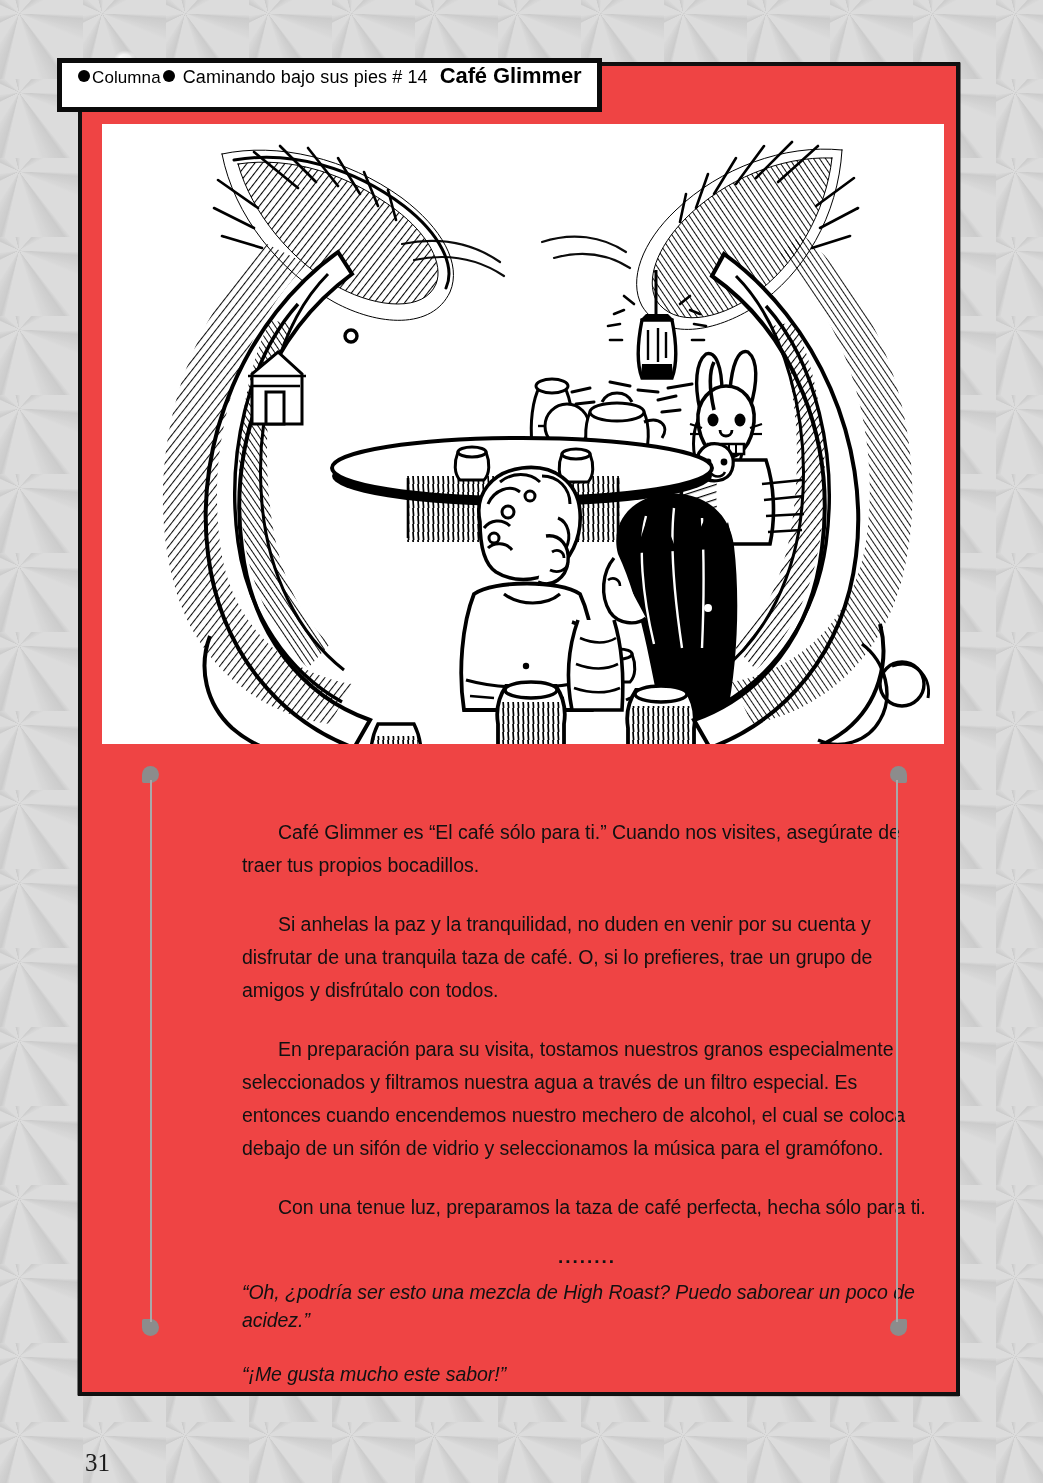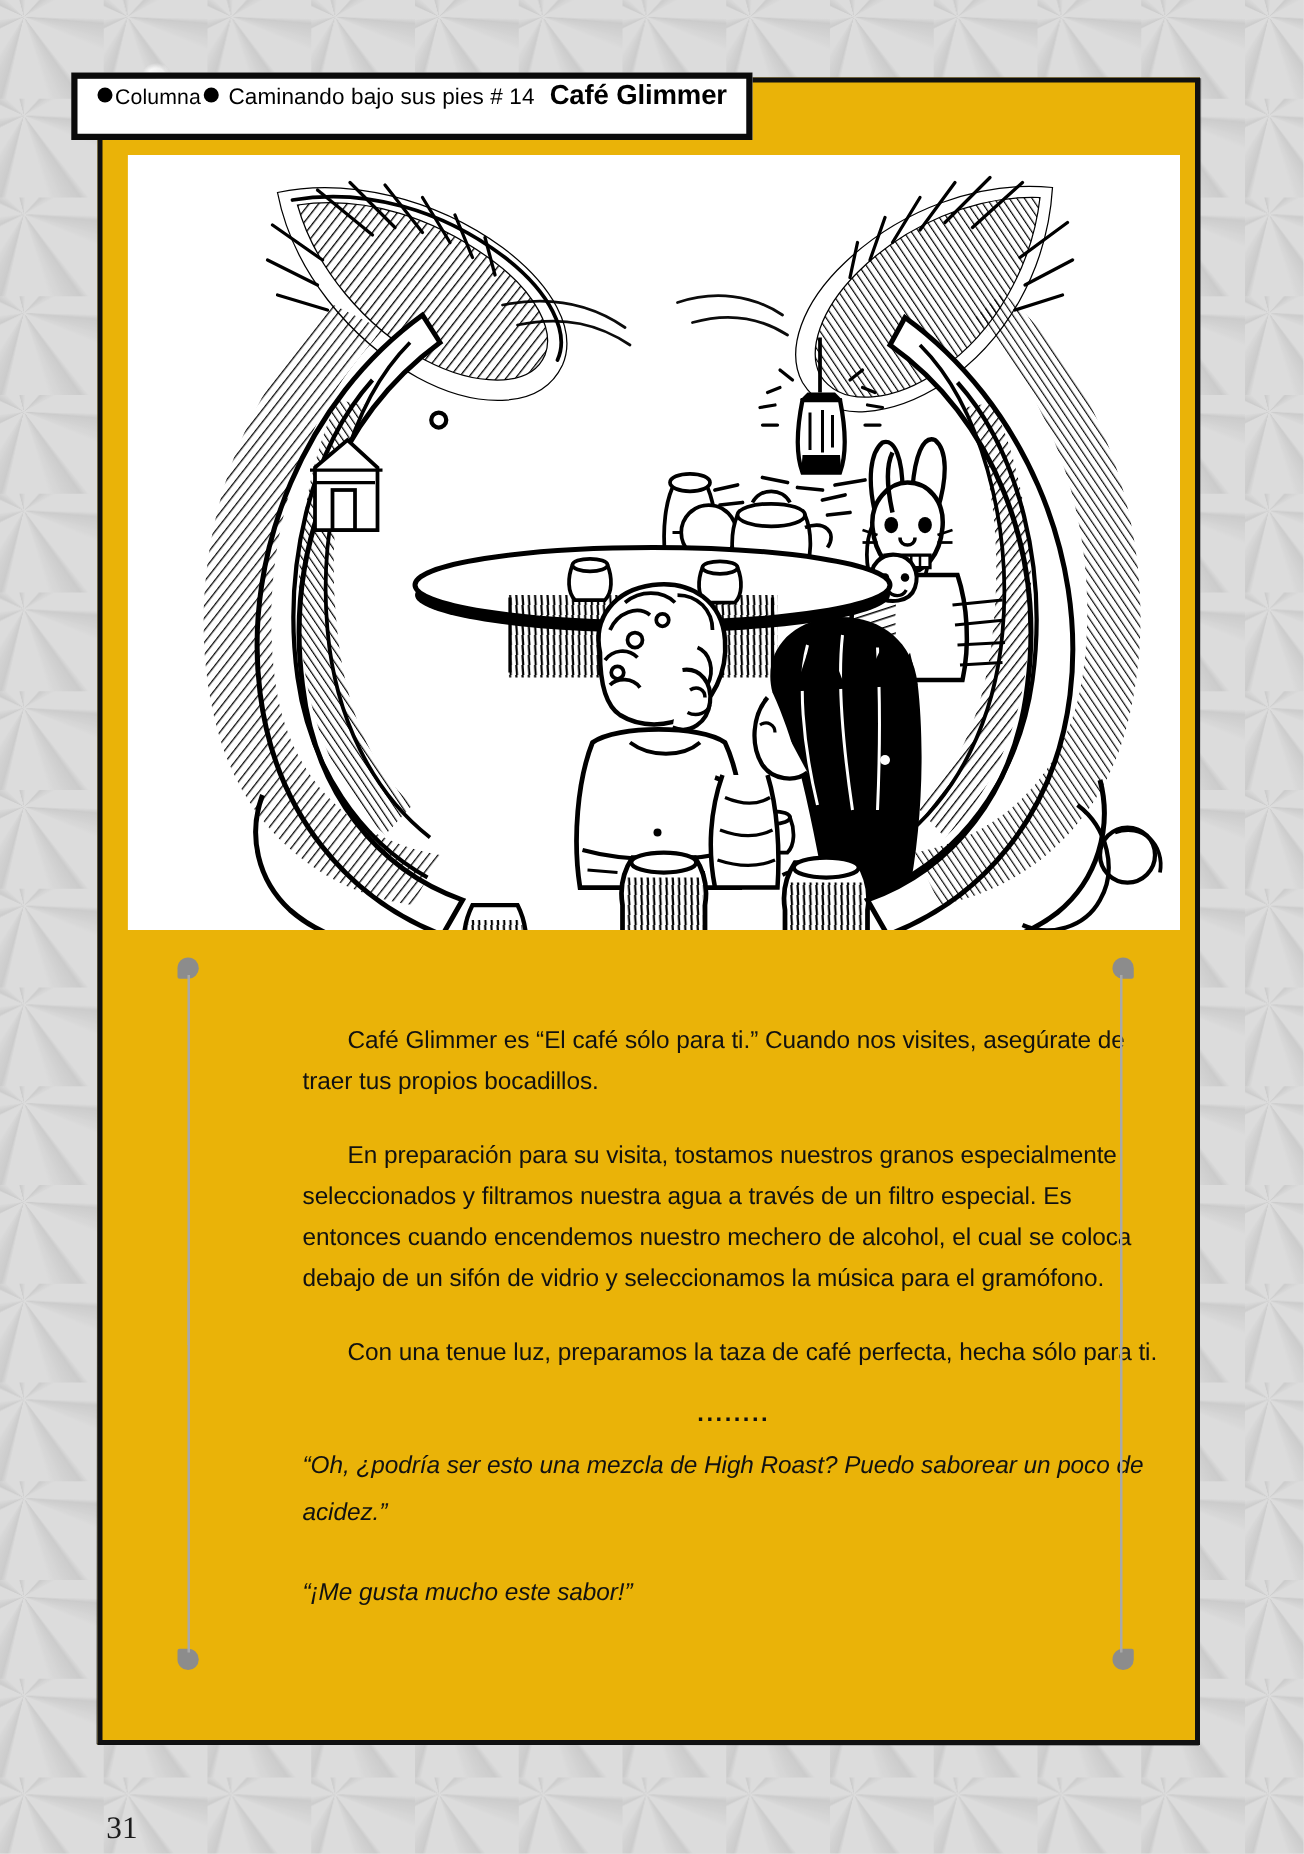--- a/index.html
+++ b/index.html
@@ -47,21 +47,21 @@
     opacity: .85;
   }
 
   
   .sheet {
     position: absolute;
     left: 78px;
     top: 62px;
     width: 882px;
     height: 1334px;
-    background: #eab308;
+    background: #ef4444;
     border: 4px solid #111111;
     box-sizing: border-box;
   }
   
   .sheet::before {
     content: "";
     position: absolute;
     left: -4px; top: -4px; right: -4px; bottom: -4px;
     border: 1px solid #111;
     opacity: .55;
@@ -205,21 +205,21 @@
     letter-spacing: 2px;
     color: #111;
     margin: 2px 0 14px 0;
     line-height: 14px;
     font-weight: bold;
   }
   .quote {
     font-style: italic;
     margin: 0 0 2px 0;
     text-indent: 0;
-    line-height: 38px;
+    line-height: 28px;
   }
   .quote.second { margin-top: 6px; }
 
   
   .folio {
     position: absolute;
     left: 85px;
     top: 1412px;
     font-family: "Liberation Serif", serif;
     font-size: 25px;
@@ -587,20 +587,21 @@
           <i></i>
           <b></b>
         </span>
       <span class="pin br">
           <i></i>
           <b></b>
         </span>
 
       <div class="copy">
         <p>Café Glimmer es “El café sólo para ti.” Cuando nos visites, asegúrate de traer tus propios bocadillos.</p>
+        <p>Si anhelas la paz y la tranquilidad, no duden en venir por su cuenta y disfrutar de una tranquila taza de café. O, si lo prefieres, trae un grupo de amigos y disfrútalo con todos.</p>
         <p>En preparación para su visita, tostamos nuestros granos especialmente seleccionados y filtramos nuestra agua a través de un filtro especial. Es entonces cuando encendemos nuestro mechero de alcohol, el cual se coloca debajo de un sifón de vidrio y seleccionamos la música para el gramófono.</p>
         <p>Con una tenue luz, preparamos la taza de café perfecta, hecha sólo para ti.</p>
         <div class="dots">........</div>
         <p class="quote noindent">“Oh, ¿podría ser esto una mezcla de High Roast? Puedo saborear un poco de acidez.”</p>
         <p class="quote noindent second">“¡Me gusta mucho este sabor!”</p>
       </div>
     </div>
   </div>
 
   <div class="banner">

